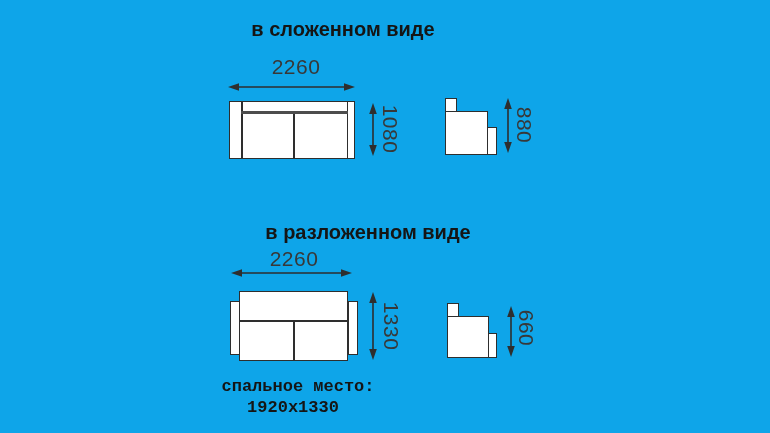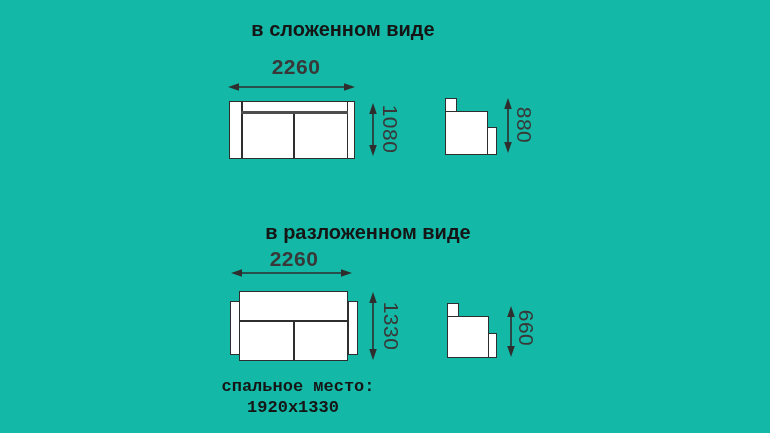--- a/index.html
+++ b/index.html
@@ -5,34 +5,34 @@
   html, body {
     margin: 0;
     padding: 0;
     background: #ffffff;
     font-family: "Liberation Sans", sans-serif;
   }
   #canvas {
     position: relative;
     width: 770px;
     height: 433px;
-    background: #14b8a6;
+    background: #0ea5e9;
     overflow: hidden;
   }
   .abs { position: absolute; }
   .title {
     font-size: 20px;
     font-weight: bold;
     color: #151515;
     white-space: nowrap;
     transform: translateX(-50%);
   }
   .dim {
     font-size: 21px;
-    font-weight: bold;
+    font-weight: normal;
     color: #383838;
     white-space: nowrap;
     transform: translateX(-50%);
     letter-spacing: 0.5px;
   }
   .dim-rot {
     font-size: 21px;
     font-weight: normal;
     color: #383838;
     white-space: nowrap;

